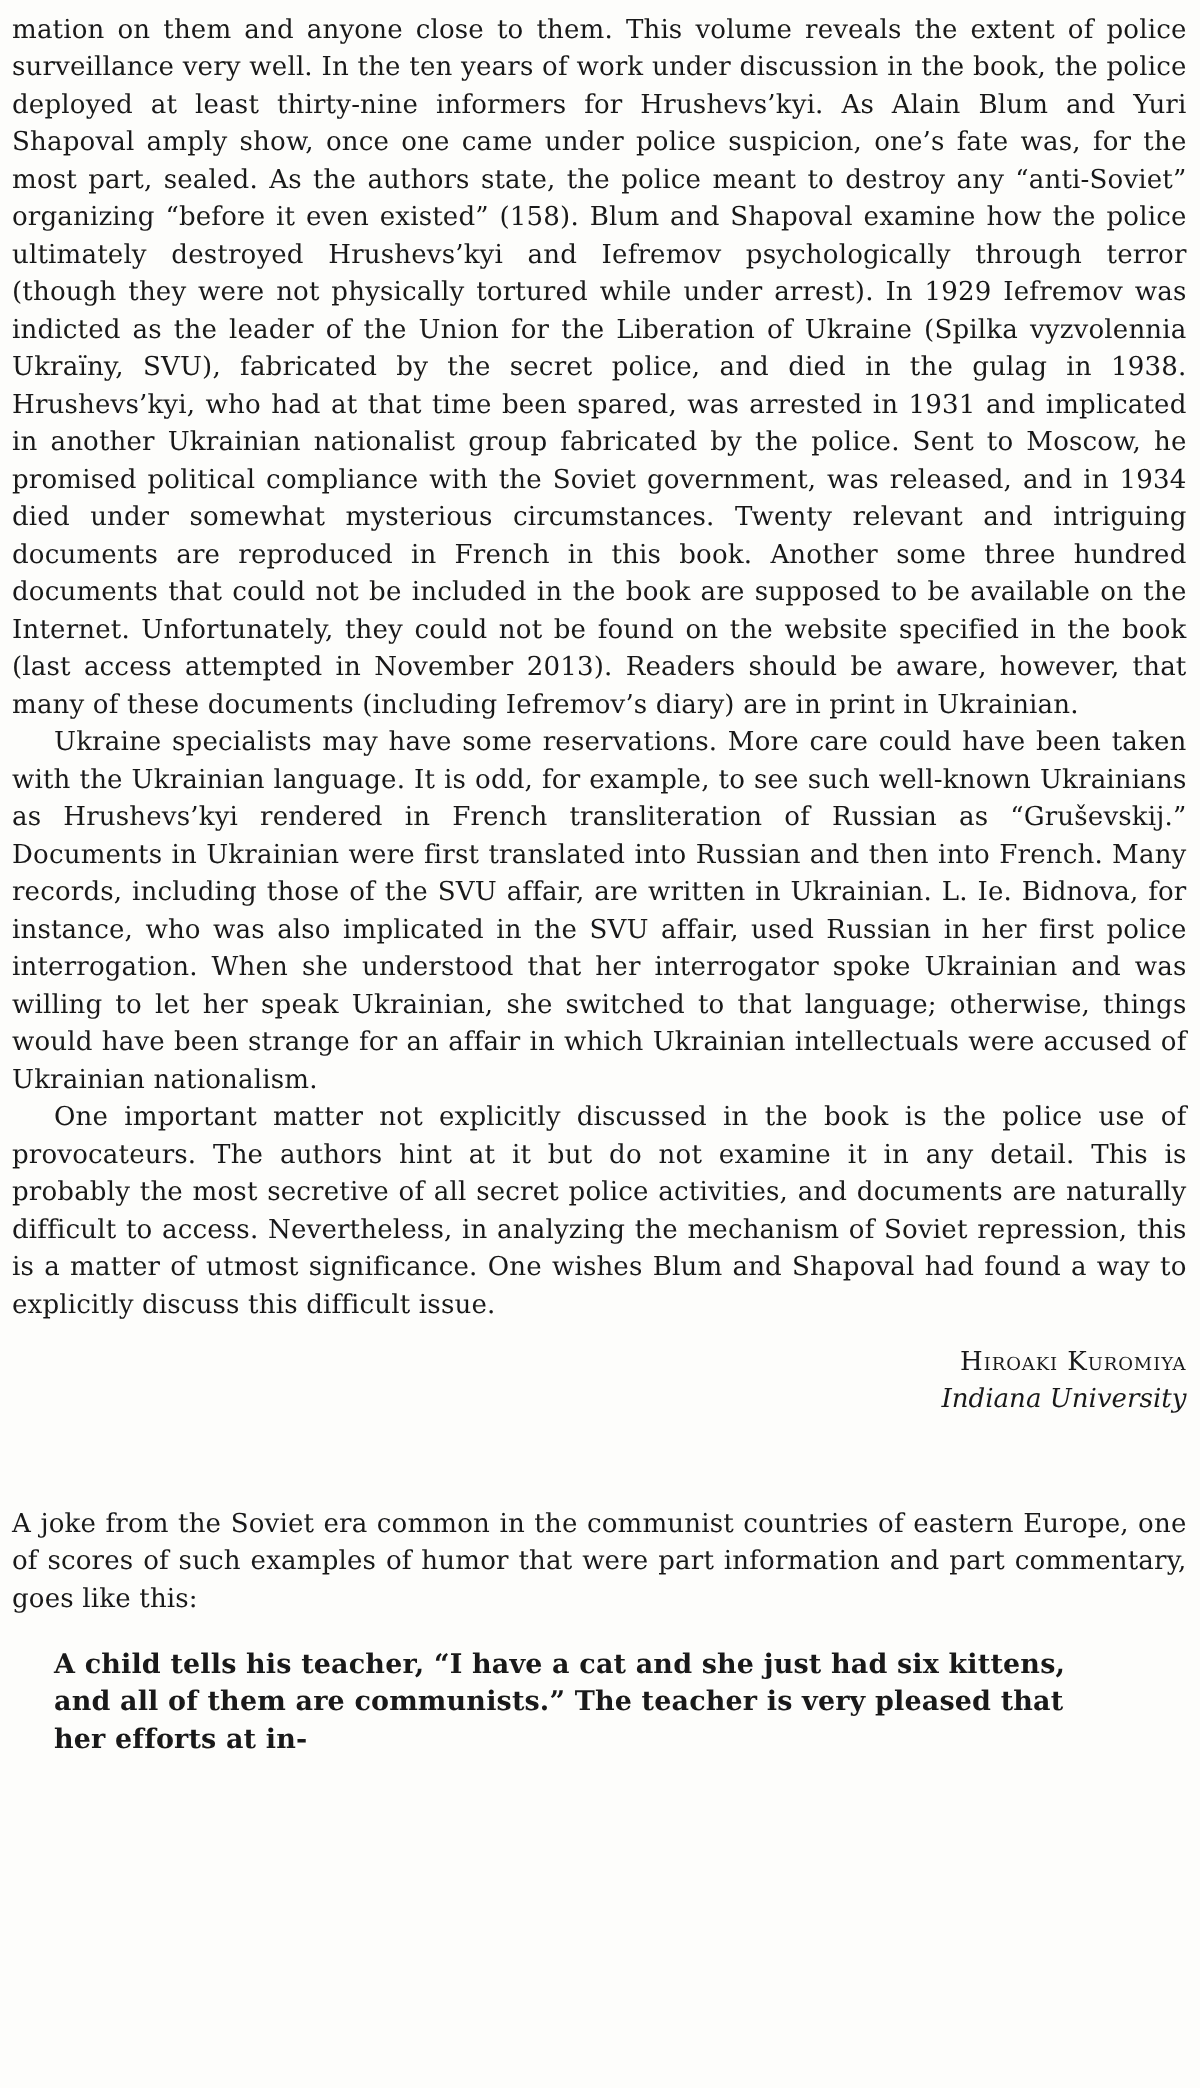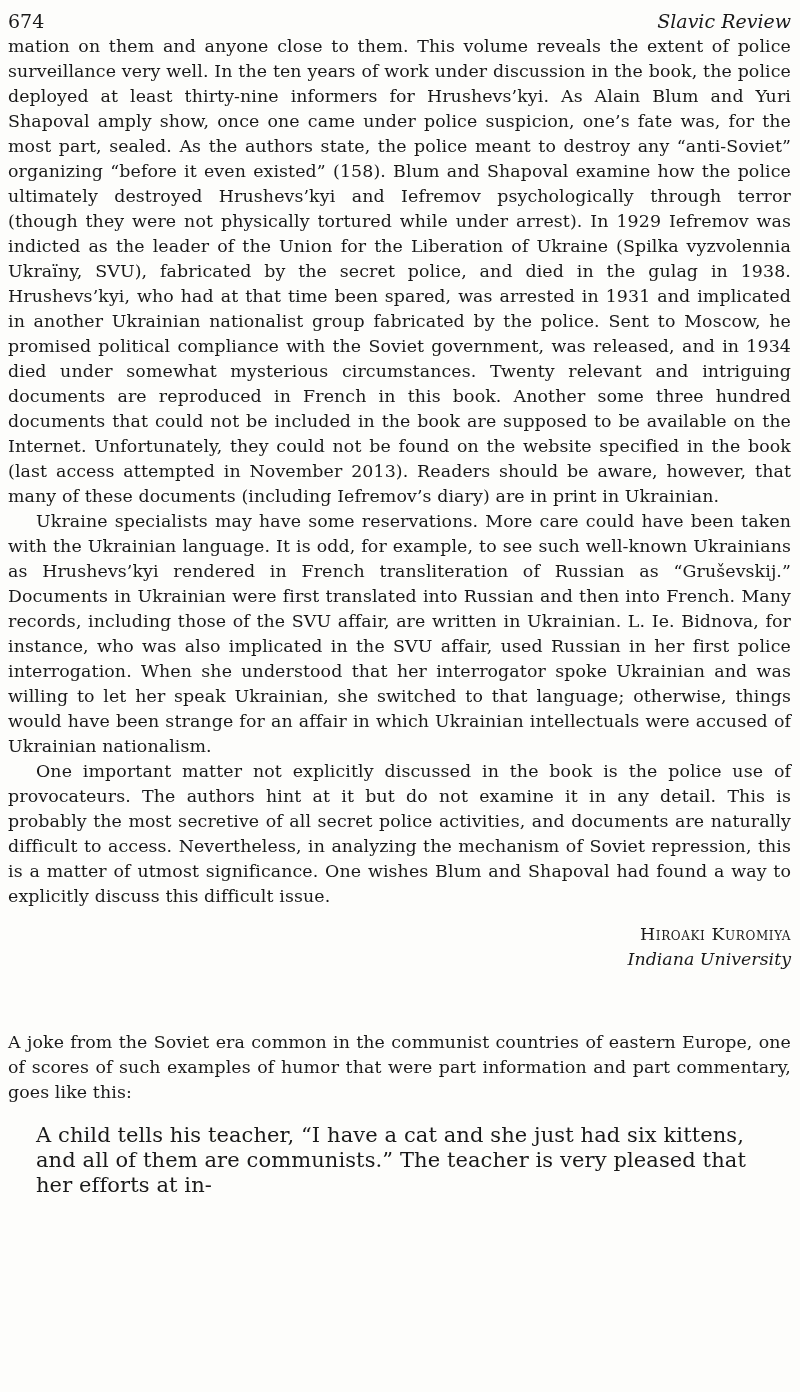--- a/index.html
+++ b/index.html
@@ -49,35 +49,32 @@
     line-height: 25px;
     text-align: justify;
     padding-left: 28px;
     text-indent: -28px;
     letter-spacing: 0.1px;
   }
   .book-title { font-weight: bold; font-style: italic; }
   .review-open { margin-top: 26px; }
   .joke-quote {
     margin: 18px 45px 0 28px;
-    font-size: 21px;
+    font-size: 18px;
     line-height: 25px;
     text-align: left;
     letter-spacing: 0.1px;
+    font-weight: bold;
   }
 </style>
 </head>
 <body>
 
 <div class="page">
 
-  <header class="page-header">
-    <span class="page-number">674</span>
-    <span class="journal-title">Slavic Review</span>
-  </header>
 
   <main>
 
     <section class="review-1">
       <p class="body-para">mation on them and anyone close to them. This volume reveals the extent of police surveillance very well. In the ten years of work under discussion in the book, the police deployed at least thirty-nine informers for Hrushevs’kyi. As Alain Blum and Yuri Shapoval amply show, once one came under police suspicion, one’s fate was, for the most part, sealed. As the authors state, the police meant to destroy any “anti-Soviet” organizing “before it even existed” (158). Blum and Shapoval examine how the police ultimately destroyed Hrushevs’kyi and Iefremov psychologically through terror (though they were not physically tortured while under arrest). In 1929 Iefremov was indicted as the leader of the Union for the Liberation of Ukraine (Spilka vyzvolennia Ukraïny, SVU), fabricated by the secret police, and died in the gulag in 1938. Hrushevs’kyi, who had at that time been spared, was arrested in 1931 and implicated in another Ukrainian nationalist group fabricated by the police. Sent to Moscow, he promised political compliance with the Soviet government, was released, and in 1934 died under somewhat mysterious circumstances. Twenty relevant and intriguing documents are reproduced in French in this book. Another some three hundred documents that could not be included in the book are supposed to be available on the Internet. Unfortunately, they could not be found on the website specified in the book (last access attempted in November 2013). Readers should be aware, however, that many of these documents (including Iefremov’s diary) are in print in Ukrainian.</p>
       <p class="body-para indent">Ukraine specialists may have some reservations. More care could have been taken with the Ukrainian language. It is odd, for example, to see such well-known Ukrainians as Hrushevs’kyi rendered in French transliteration of Russian as “Gruševskij.” Documents in Ukrainian were first translated into Russian and then into French. Many records, including those of the SVU affair, are written in Ukrainian. L. Ie. Bidnova, for instance, who was also implicated in the SVU affair, used Russian in her first police interrogation. When she understood that her interrogator spoke Ukrainian and was willing to let her speak Ukrainian, she switched to that language; otherwise, things would have been strange for an affair in which Ukrainian intellectuals were accused of Ukrainian nationalism.</p>
       <p class="body-para indent">One important matter not explicitly discussed in the book is the police use of provocateurs. The authors hint at it but do not examine it in any detail. This is probably the most secretive of all secret police activities, and documents are naturally difficult to access. Nevertheless, in analyzing the mechanism of Soviet repression, this is a matter of utmost significance. One wishes Blum and Shapoval had found a way to explicitly discuss this difficult issue.</p>
 
       <div class="signature">
         <div class="reviewer-name">Hiroaki Kuromiya</div>

